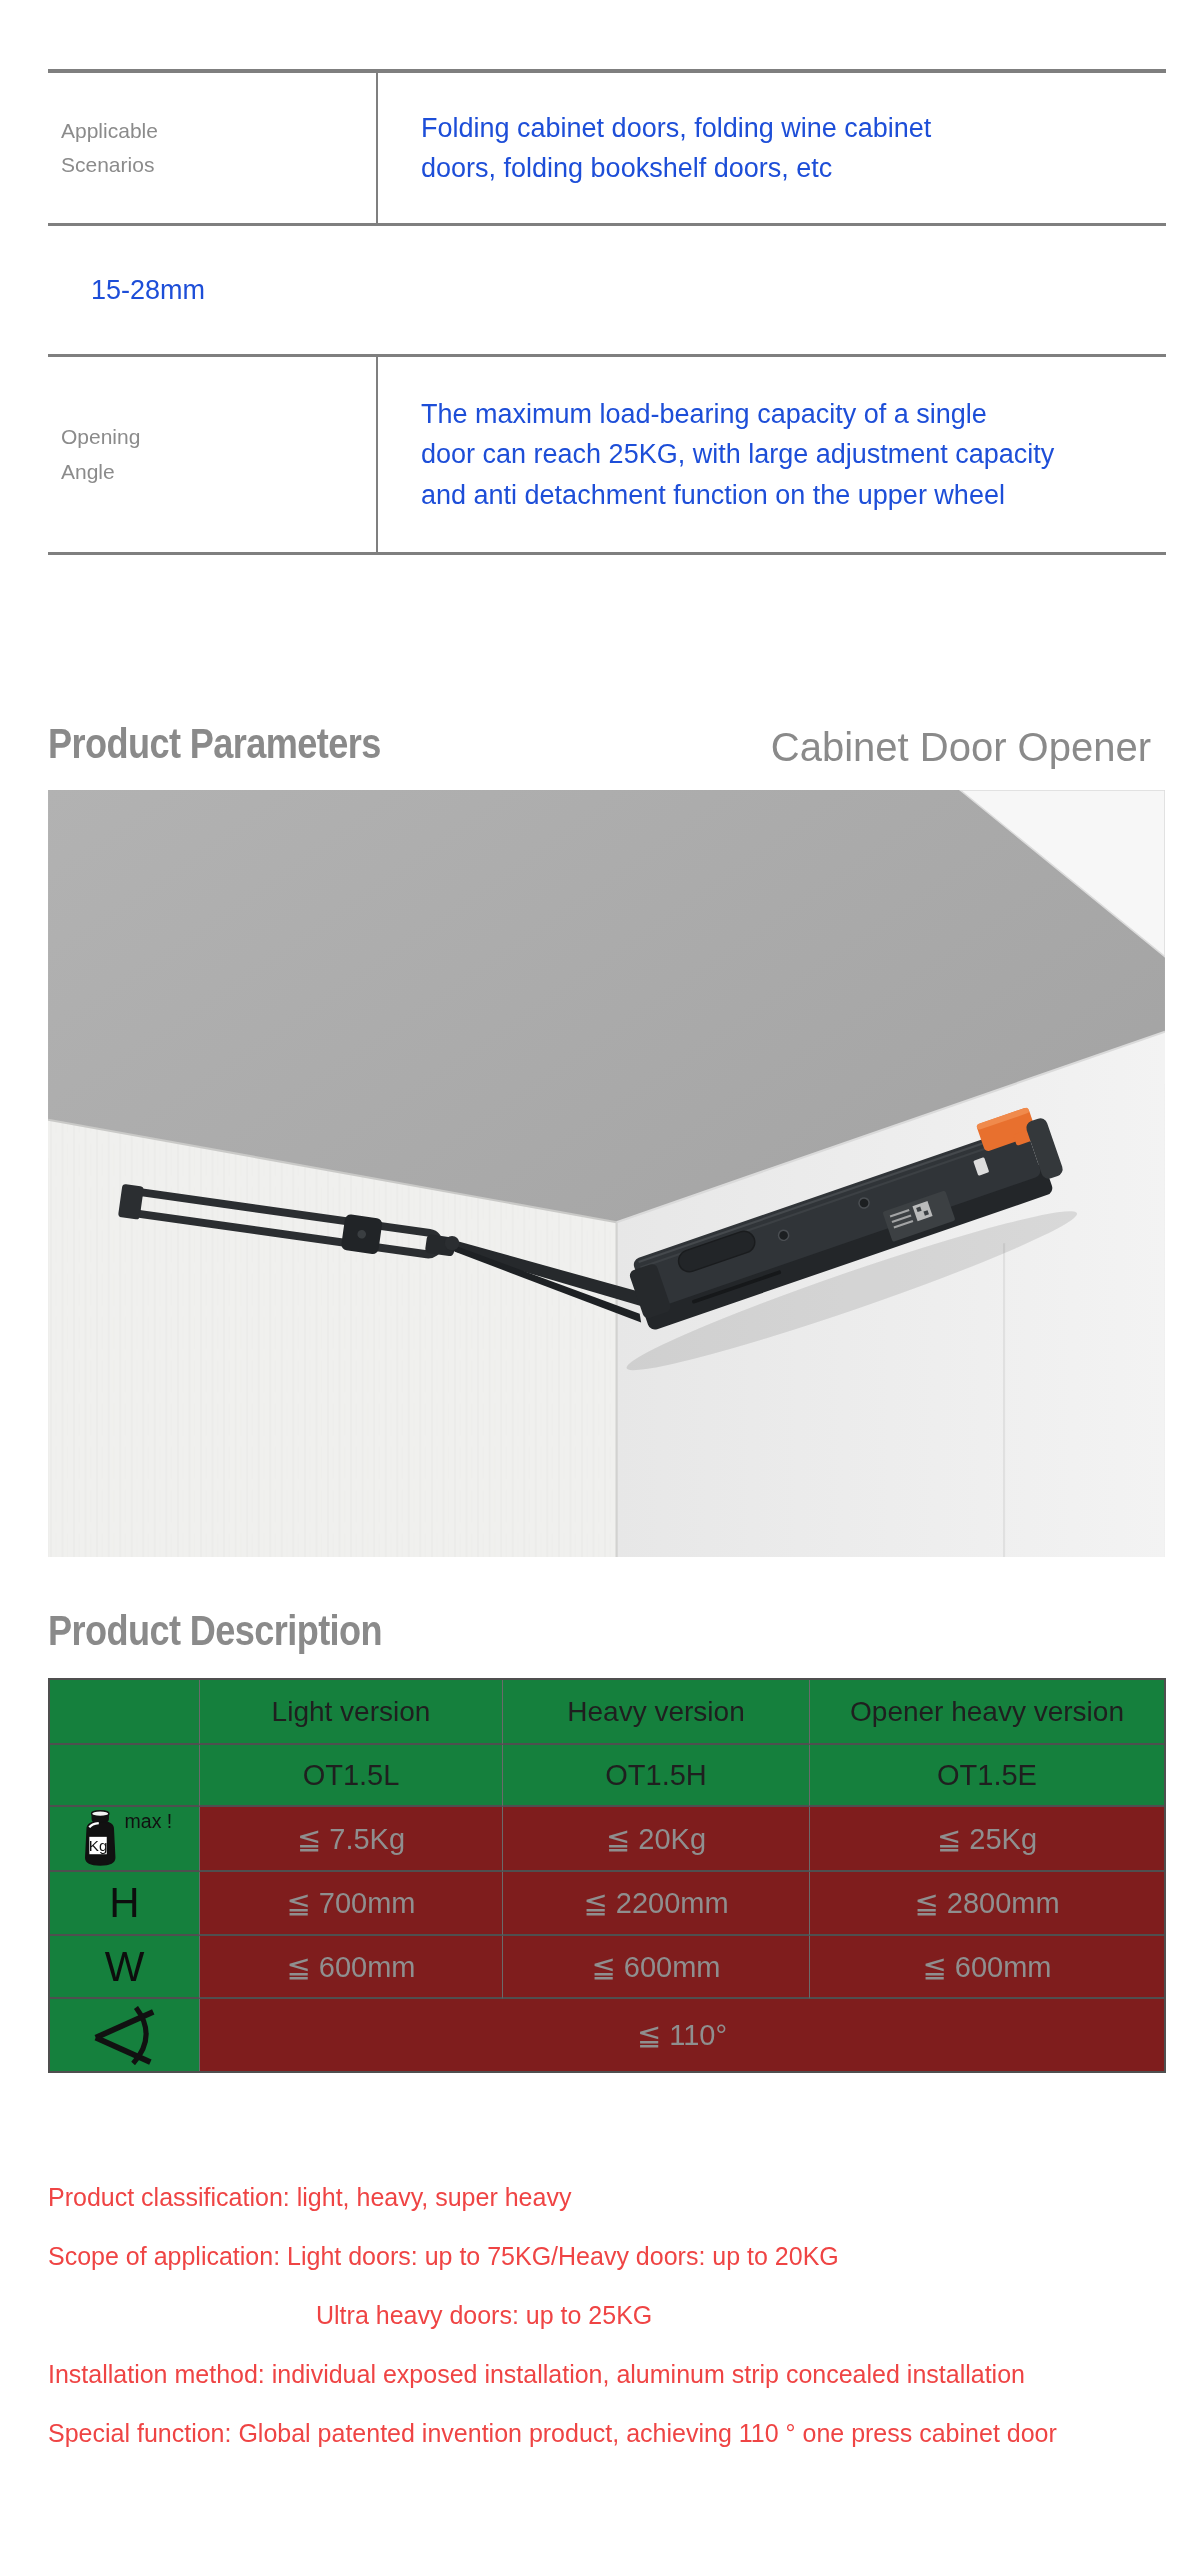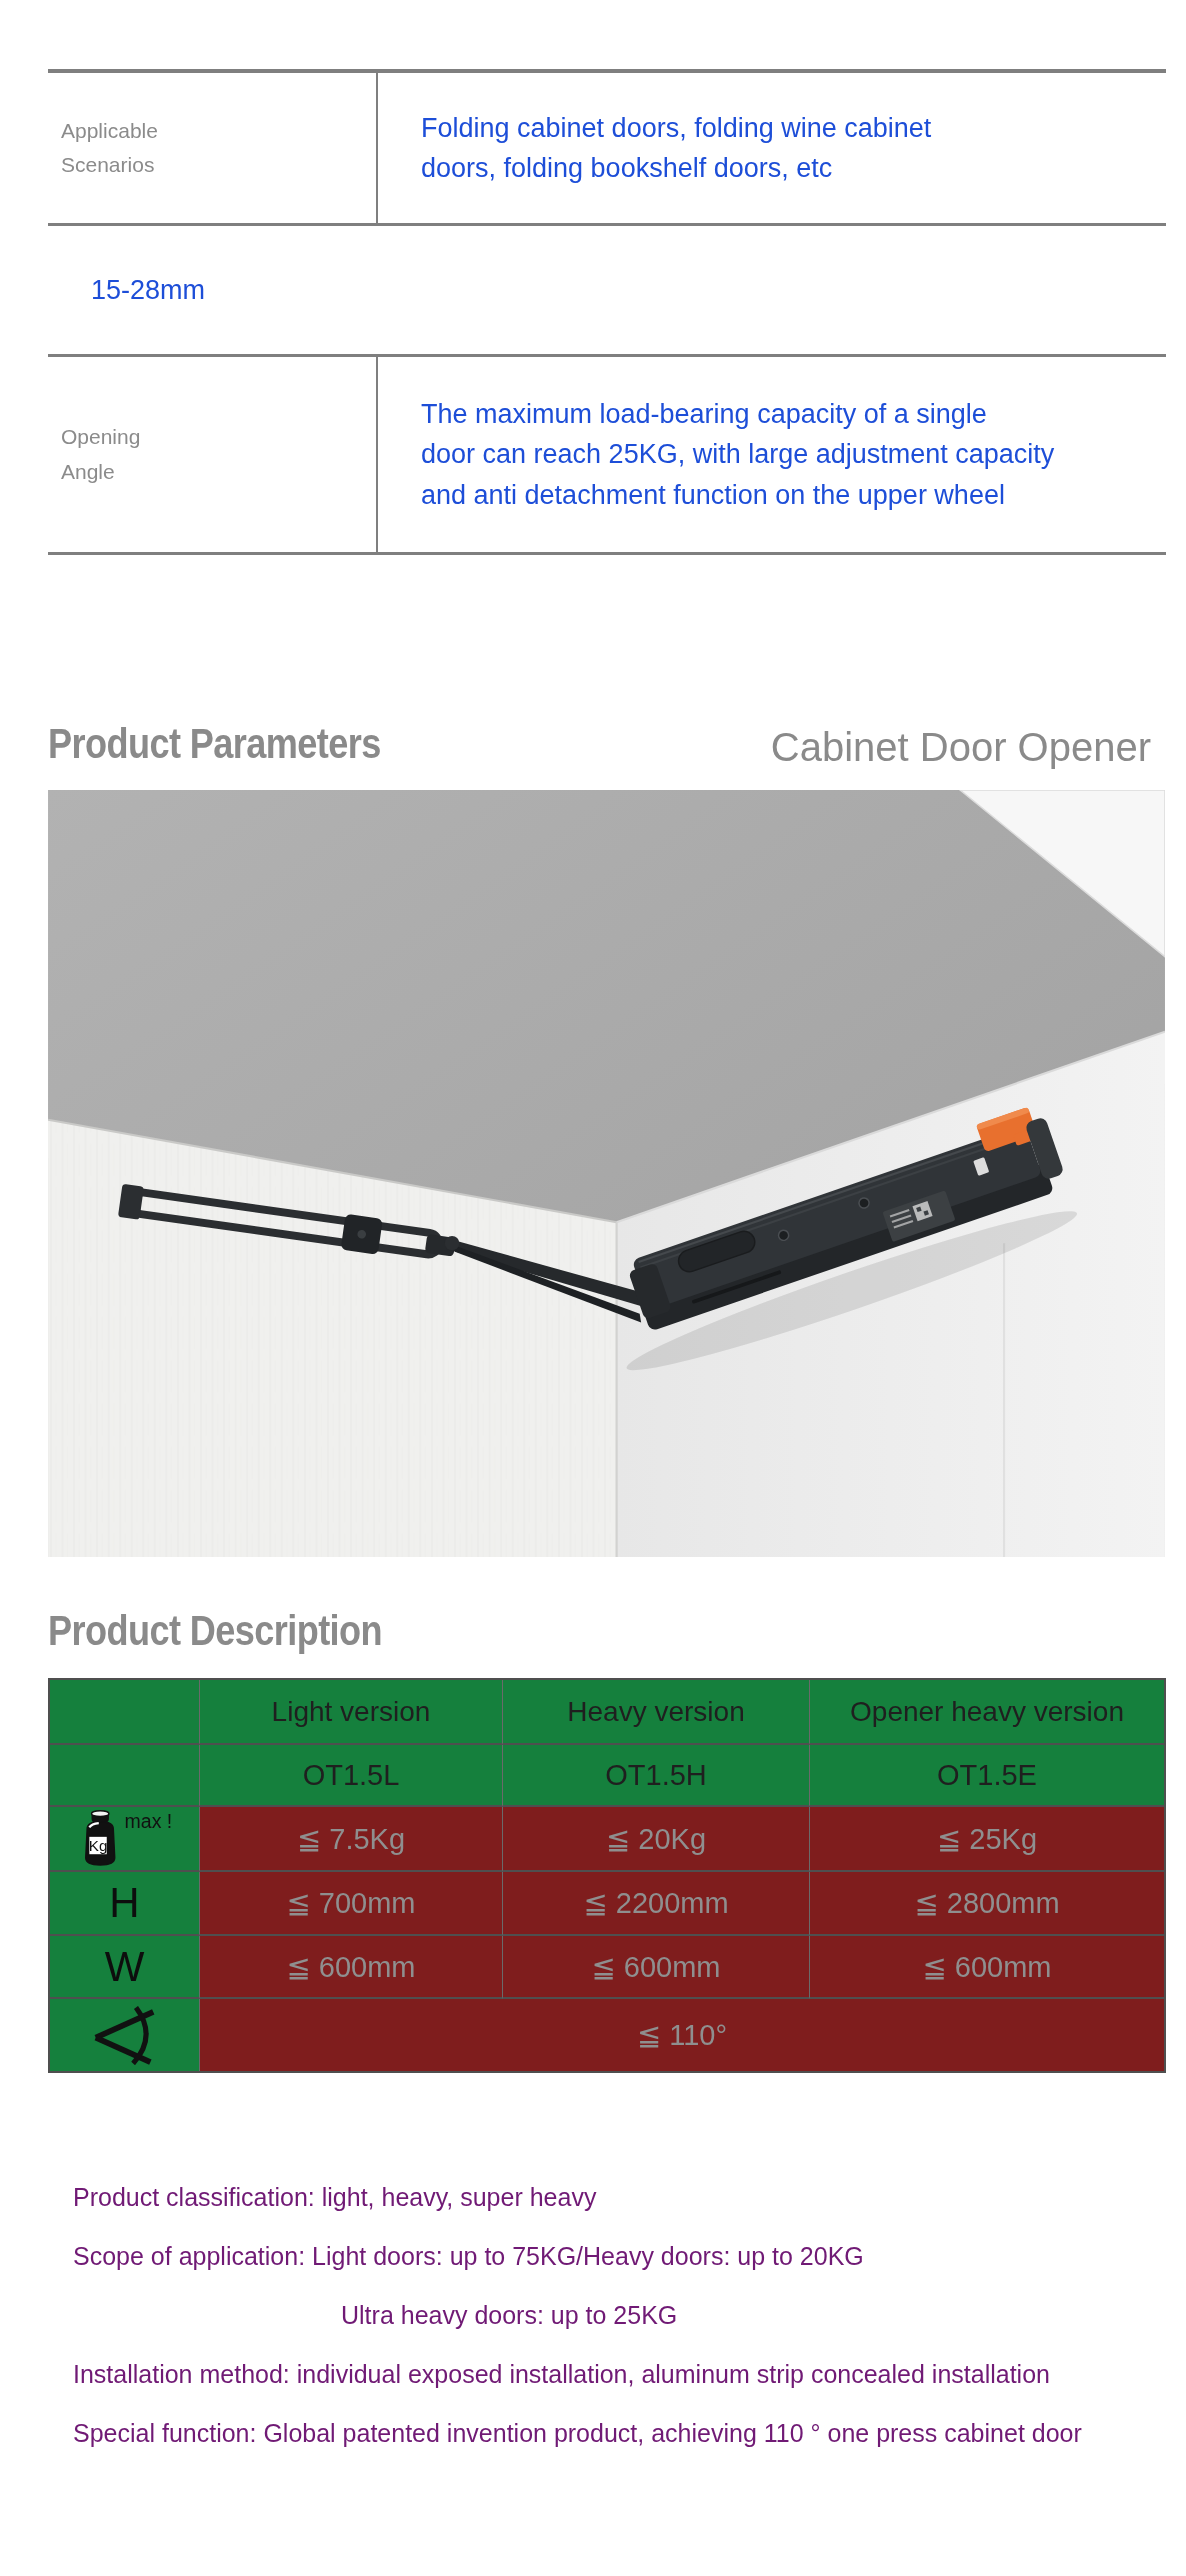--- a/index.html
+++ b/index.html
@@ -39,21 +39,21 @@
   .dcell.head{color:#1f1f1f;font-size:28px;}
   .dcell.model{color:#1f1f1f;font-size:29px;}
   .dcell.val{color:#8f8f8f;font-size:29px;background:#7f1d1d;}
   .dcell.span3{grid-column:2 / 5;}
   .dim-letter{color:#0d0d0d;font-size:42px;}
   .kg-wrap{display:flex;align-items:flex-start;}
   .kg-max{color:#111111;font-size:19.5px;margin-left:2.9px;margin-bottom:7.2px;}
 
   
   .notes{position:absolute;left:0;top:2168px;width:1187px;}
-  .note{font-size:25px;color:#701a75;line-height:59px;white-space:nowrap;padding-left:48px;margin-left:25px;}
+  .note{font-size:25px;color:#ef4444;line-height:59px;white-space:nowrap;padding-left:48px;}
   .note.indent-a{padding-left:316px;}
   .note.indent-b{padding-left:260px;}
 </style>
 </head>
 <body>
 
 <div class="spec-table">
   <div class="spec-row r1">
     <div class="spec-label">Applicable
 Scenarios</div>

